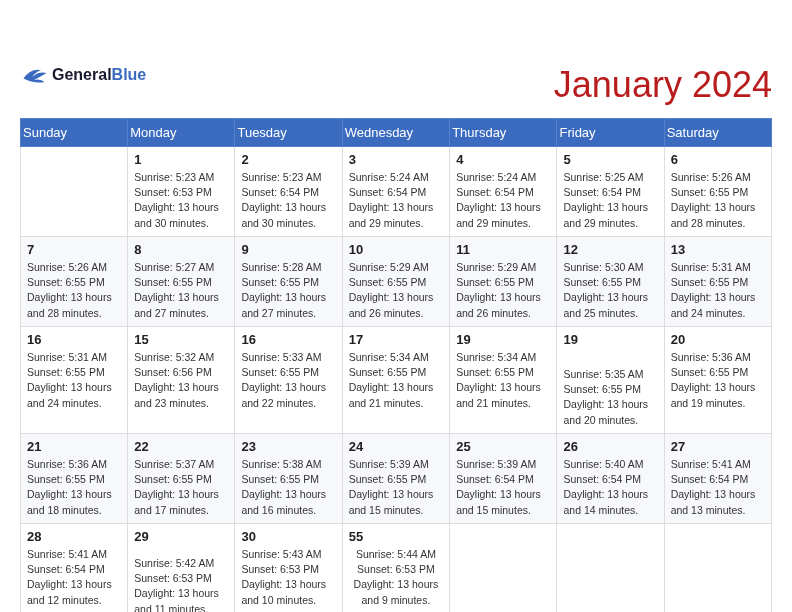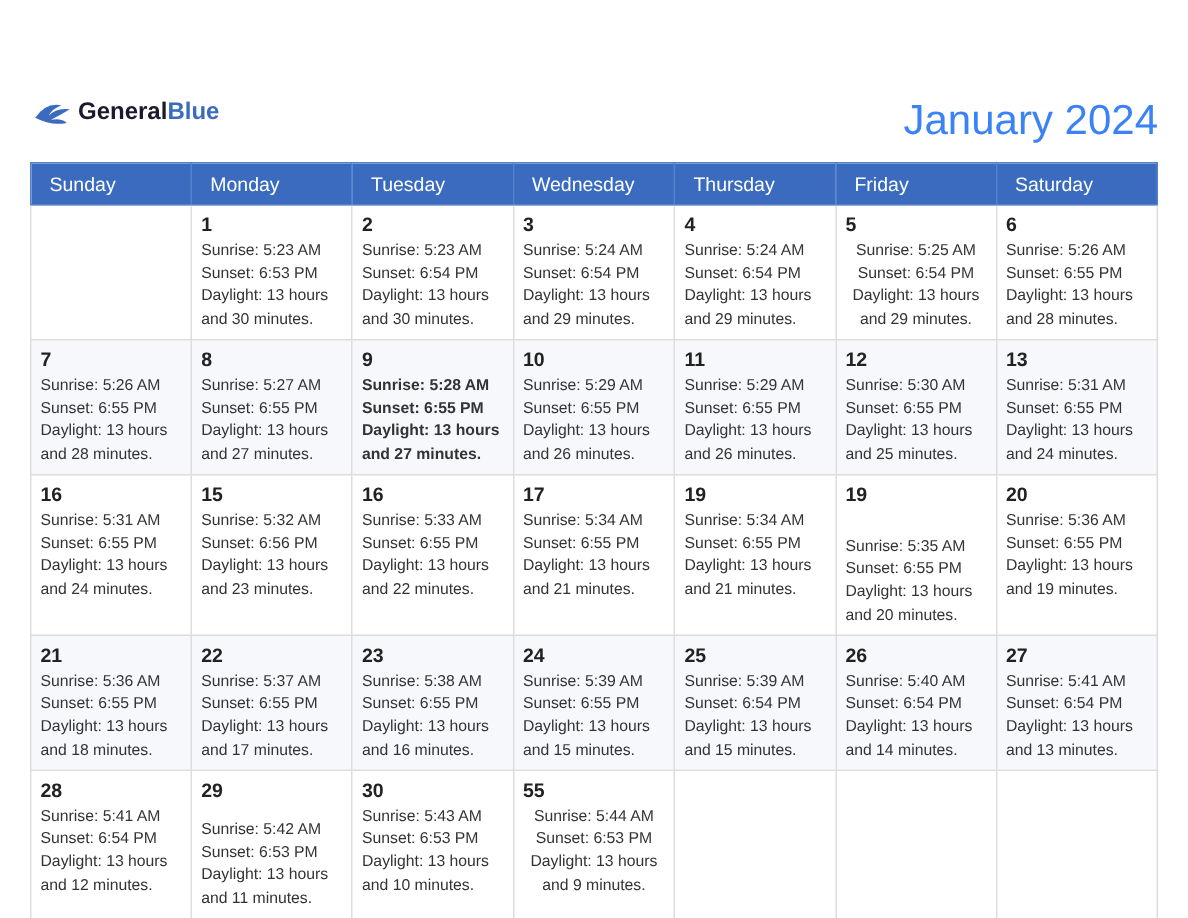--- a/index.html
+++ b/index.html
@@ -23,38 +23,38 @@
       gap: 4px;
     }
     .logo-bird {
       width: 28px;
       height: 22px;
     }
     .title-block {
       text-align: right;
     }
     .month-title {
-      font-size: 28px;
+      font-size: 36px;
       font-weight: normal;
-      color: #3b82f6;
+      color: #b91c1c;
     }
     .location-title {
       font-size: 16px;
       color: #444;
     }
     .calendar-table {
       width: 100%;
       border-collapse: collapse;
       font-size: 11px;
     }
     .calendar-table th {
       background-color: #3a6bbf;
       color: #fff;
       text-align: left;
-      padding: 6px 12px;
+      padding: 6px 2px;
       font-size: 13px;
       font-weight: normal;
       border: 1px solid #5580cc;
     }
     .calendar-table td {
       border: 1px solid #ddd;
       vertical-align: top;
       padding: 5px 6px;
       width: 108px;
       min-height: 80px;
@@ -135,21 +135,21 @@
         </td>
         <td>
           <span class="day-number">4</span>
           <div class="day-info" style="white-space: pre-line;">Sunrise: 5:24 AM
 Sunset: 6:54 PM
 Daylight: 13 hours
 and 29 minutes.</div>
         </td>
         <td>
           <span class="day-number">5</span>
-          <div class="day-info" style="white-space: pre-line; text-align: center;">Sunrise: 5:25 AM
+          <div class="day-info" style="white-space: pre-line;">Sunrise: 5:25 AM
 Sunset: 6:54 PM
 Daylight: 13 hours
 and 29 minutes.</div>
         </td>
         <td>
           <span class="day-number">6</span>
           <div class="day-info" style="white-space: pre-line;">Sunrise: 5:26 AM
 Sunset: 6:55 PM
 Daylight: 13 hours
 and 28 minutes.</div>
@@ -165,21 +165,21 @@
         </td>
         <td>
           <span class="day-number">8</span>
           <div class="day-info" style="white-space: pre-line;">Sunrise: 5:27 AM
 Sunset: 6:55 PM
 Daylight: 13 hours
 and 27 minutes.</div>
         </td>
         <td>
           <span class="day-number">9</span>
-          <div class="day-info" style="white-space: pre-line; font-weight: bold;">Sunrise: 5:28 AM
+          <div class="day-info" style="white-space: pre-line;">Sunrise: 5:28 AM
 Sunset: 6:55 PM
 Daylight: 13 hours
 and 27 minutes.</div>
         </td>
         <td>
           <span class="day-number">10</span>
           <div class="day-info" style="white-space: pre-line;">Sunrise: 5:29 AM
 Sunset: 6:55 PM
 Daylight: 13 hours
 and 26 minutes.</div>

